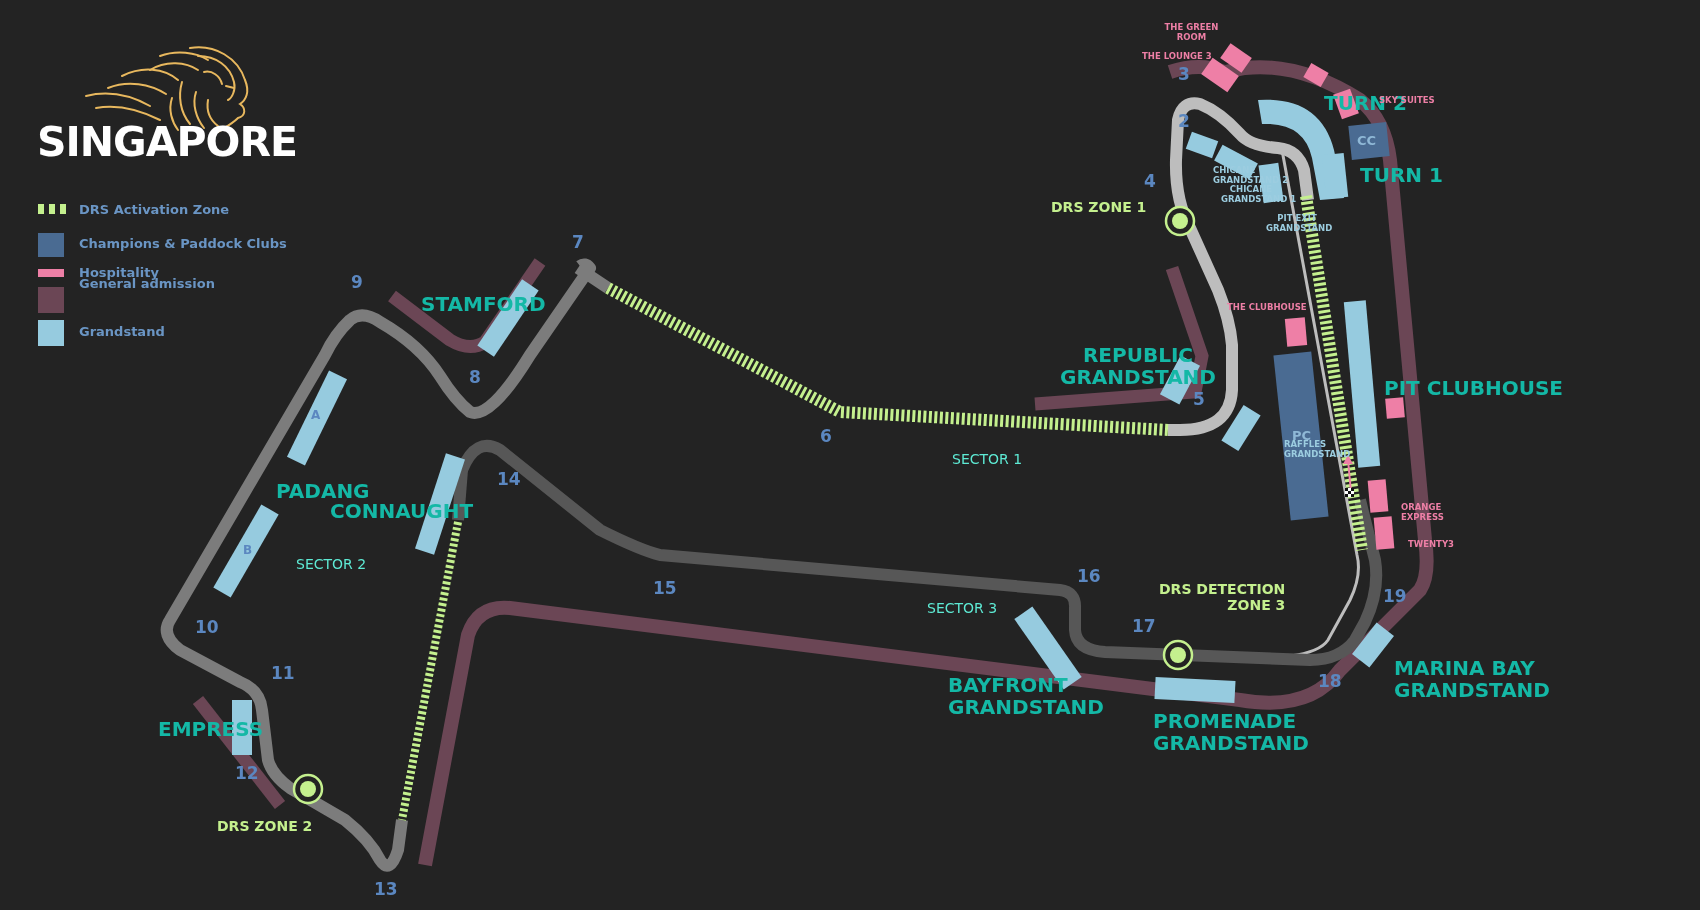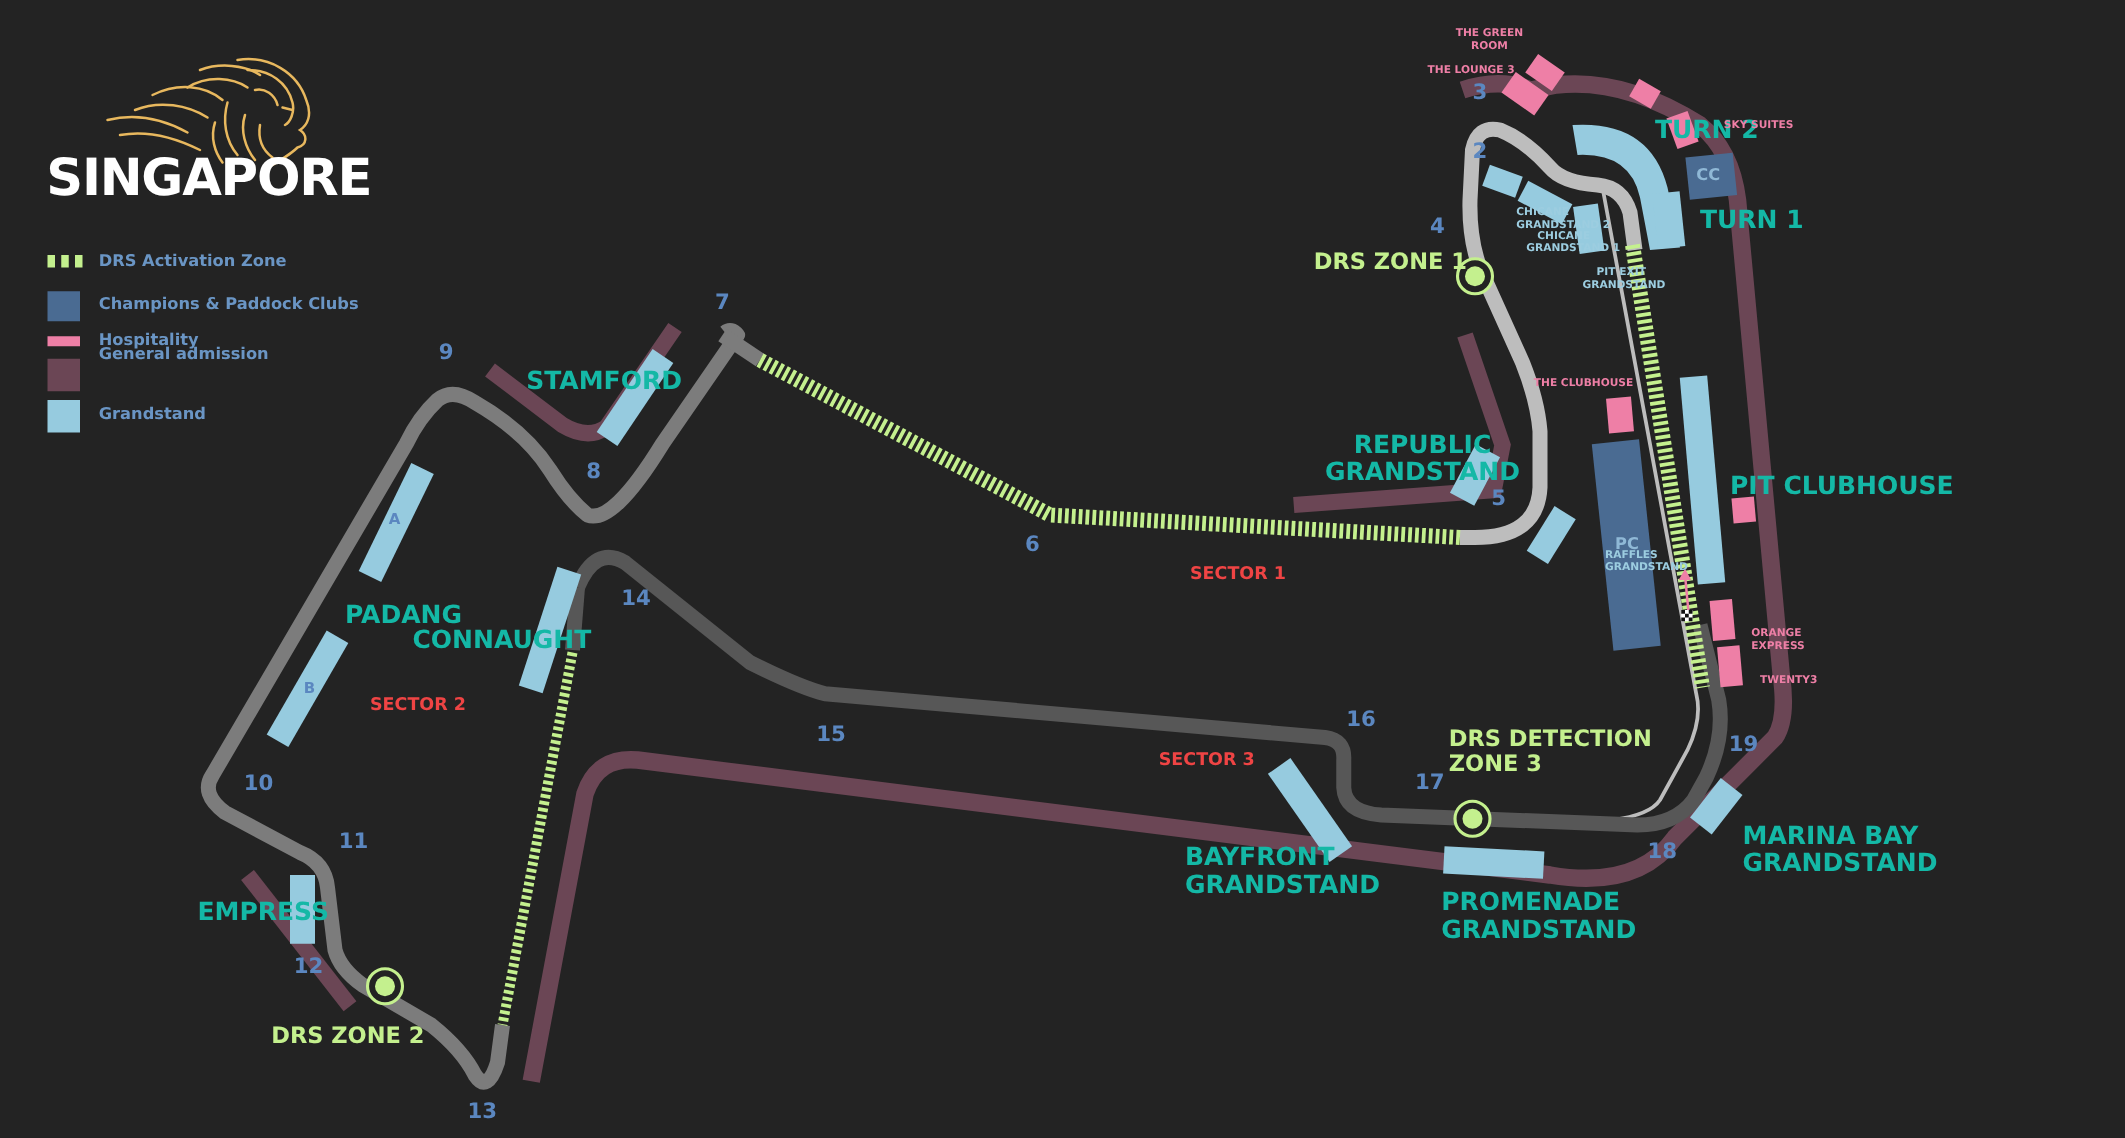--- a/index.html
+++ b/index.html
@@ -5,22 +5,22 @@
   html, body { margin: 0; padding: 0; background: #232323; }
   body { width: 1700px; height: 910px; position: relative; overflow: hidden; font-family: "Liberation Sans", sans-serif; }
   #map { position: absolute; left: 0; top: 0; }
   .title { position: absolute; left: 37px; top: 118px; font-family: "DejaVu Sans", sans-serif; font-weight: bold; font-size: 41px; color: #ffffff; letter-spacing: -1px; }
   .legend-label { position: absolute; left: 41px; white-space: nowrap; font-family: "DejaVu Sans", sans-serif; font-weight: bold; font-size: 13px; color: #6a95c4; }
   .lbl { position: absolute; font-family: "DejaVu Sans", sans-serif; font-weight: bold; white-space: nowrap; line-height: 1.12; }
   .turn { color: #5b87c0; font-size: 17px; }
   .gs { color: #14b8a6; font-size: 20px; }
   .gs-sm { color: #9ccde0; font-size: 8.5px; padding-left: 31px; }
   .hosp { color: #ee7fa6; font-size: 8.5px; }
-  .drs { color: #c4f08e; font-size: 18px; }
-  .sector { color: #ef4444; font-size: 14px; font-weight: bold; font-family: "DejaVu Sans", sans-serif; }
+  .drs { color: #c4f08e; font-size: 14px; }
+  .sector { color: #5eead4; font-size: 14px; font-weight: normal; font-family: "DejaVu Sans", sans-serif; }
   .club { color: #8fb8d6; font-size: 13px; }
   .right { text-align: center; }
 </style>
 </head>
 <body>
 
 <svg id="map" width="1700" height="910" viewBox="0 0 1700 910" xmlns="http://www.w3.org/2000/svg">
 
   <g fill="none" stroke="#e8b85e" stroke-width="2" stroke-linecap="round">
     <path d="M190,48 C215,44 238,58 245,80 C250,92 246,100 240,104 C246,108 246,116 238,118 C232,124 224,128 218,132"></path>
@@ -167,21 +167,21 @@
 
 <div class="lbl gs" style="left:1324px; top:92px;">TURN 2</div>
 <div class="lbl gs" style="left:1360px; top:164px;">TURN 1</div>
 
 <div class="lbl sector" style="left:952px; top:452px;">SECTOR 1</div>
 <div class="lbl sector" style="left:296px; top:557px;">SECTOR 2</div>
 <div class="lbl sector" style="left:927px; top:601px;">SECTOR 3</div>
 
 <div class="lbl drs" style="left:1051px; top:200px;">DRS ZONE 1</div>
 <div class="lbl drs" style="left:217px; top:819px;">DRS ZONE 2</div>
-<div class="lbl drs" style="left:1159px; top:582px;">
+<div class="lbl drs" style="left:1159px; top:582px;text-align:right;">
   <div>DRS DETECTION</div>
   <div>ZONE 3</div>
 </div>
 
 <div class="lbl gs" style="left:421px; top:293px;">STAMFORD</div>
 <div class="lbl gs" style="left:276px; top:480px;">PADANG</div>
 <div class="lbl gs" style="left:330px; top:500px;">CONNAUGHT</div>
 <div class="lbl gs" style="left:311px; top:409px; color:#5b87c0; font-size:12px;">A</div>
 <div class="lbl gs" style="left:243px; top:544px; color:#5b87c0; font-size:12px;">B</div>
 <div class="lbl gs" style="left:158px; top:718px;">EMPRESS</div>

